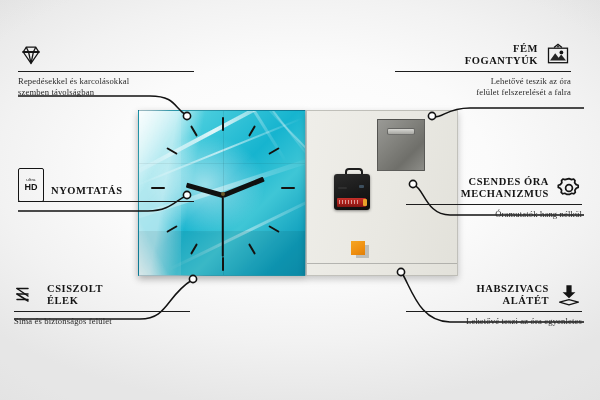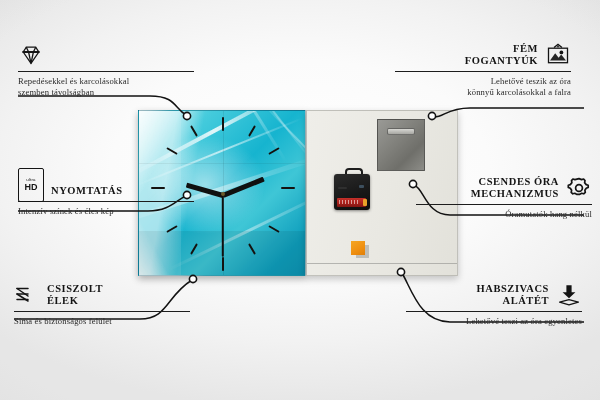--- a/index.html
+++ b/index.html
@@ -353,23 +353,20 @@
           <span class="u">ultra</span>
           <span class="hd">HD</span>
         </span>
       </span>
       <span class="feat-title">
         <br>
         <span>NYOMTATÁS</span>
       </span>
     </div>
     <div class="feat-rule"></div>
-    <div class="feat-desc">
-      <span>Intenzív színek és éles kép</span>
-    </div>
   </div>
 
   <div class="feature left" style="left:14px; top:282px;">
     <div class="feat-head">
       <span class="feat-icon">
         <svg width="24" height="20" viewBox="0 0 24 20" fill="none" stroke="#141414" stroke-width="1.5" stroke-linecap="round">
           <path d="M2,3.5 L13,3.5"></path>
           <path d="M2,3.5 L13,11"></path>
           <path d="M2,9 L13,9"></path>
           <path d="M2,9 L13,16"></path>
@@ -399,25 +396,25 @@
           <circle cx="13" cy="3.6" r="0.9" fill="#141414" stroke="none"></circle>
           <rect x="3.5" y="5.2" width="19" height="14.5"></rect>
           <path d="M5,17.6 L10.2,10.2 L13.6,14.8 L16.2,11.6 L21,17.6 Z" fill="#141414" stroke="none" opacity="0.92"></path>
           <circle cx="16.4" cy="9.4" r="1.9" fill="#141414" stroke="none"></circle>
         </svg>
       </span>
     </div>
     <div class="feat-rule"></div>
     <div class="feat-desc">
       <span>Lehetővé teszik az óra</span><br>
-      <span>könnyű karcolásokkal a falra</span>
-    </div>
-  </div>
-
-  <div class="feature right" style="left:416px; top:175px;">
+      <span>felület felszerelését a falra</span>
+    </div>
+  </div>
+
+  <div class="feature right" style="left:406px; top:175px;">
     <div class="feat-head">
       <span class="feat-title">
         <span>CSENDES ÓRA</span><br>
         <span>MECHANIZMUS</span>
       </span>
       <span class="feat-icon">
         <svg width="24" height="24" viewBox="0 0 24 24" fill="none" stroke="#141414" stroke-width="1.7" stroke-linejoin="round">
           <path d="M12,2.6 l2.6,1.0 2.0,-0.6 1.4,1.6 -0.4,2.0 1.6,2.0 2.0,0.6 0,2.2 -2.0,0.8 -1.3,2.1 0.4,2.0 -1.6,1.5 -2.0,-0.5 -2.3,1.1 -2.4,0 -2.2,-1.1 -2.0,0.5 -1.6,-1.5 0.4,-2.0 -1.3,-2.1 -2.0,-0.8 0,-2.2 2.0,-0.6 1.6,-2.0 -0.4,-2.0 1.4,-1.6 2.0,0.6 z"></path>
           <circle cx="12" cy="12" r="3.4"></circle>
         </svg>

